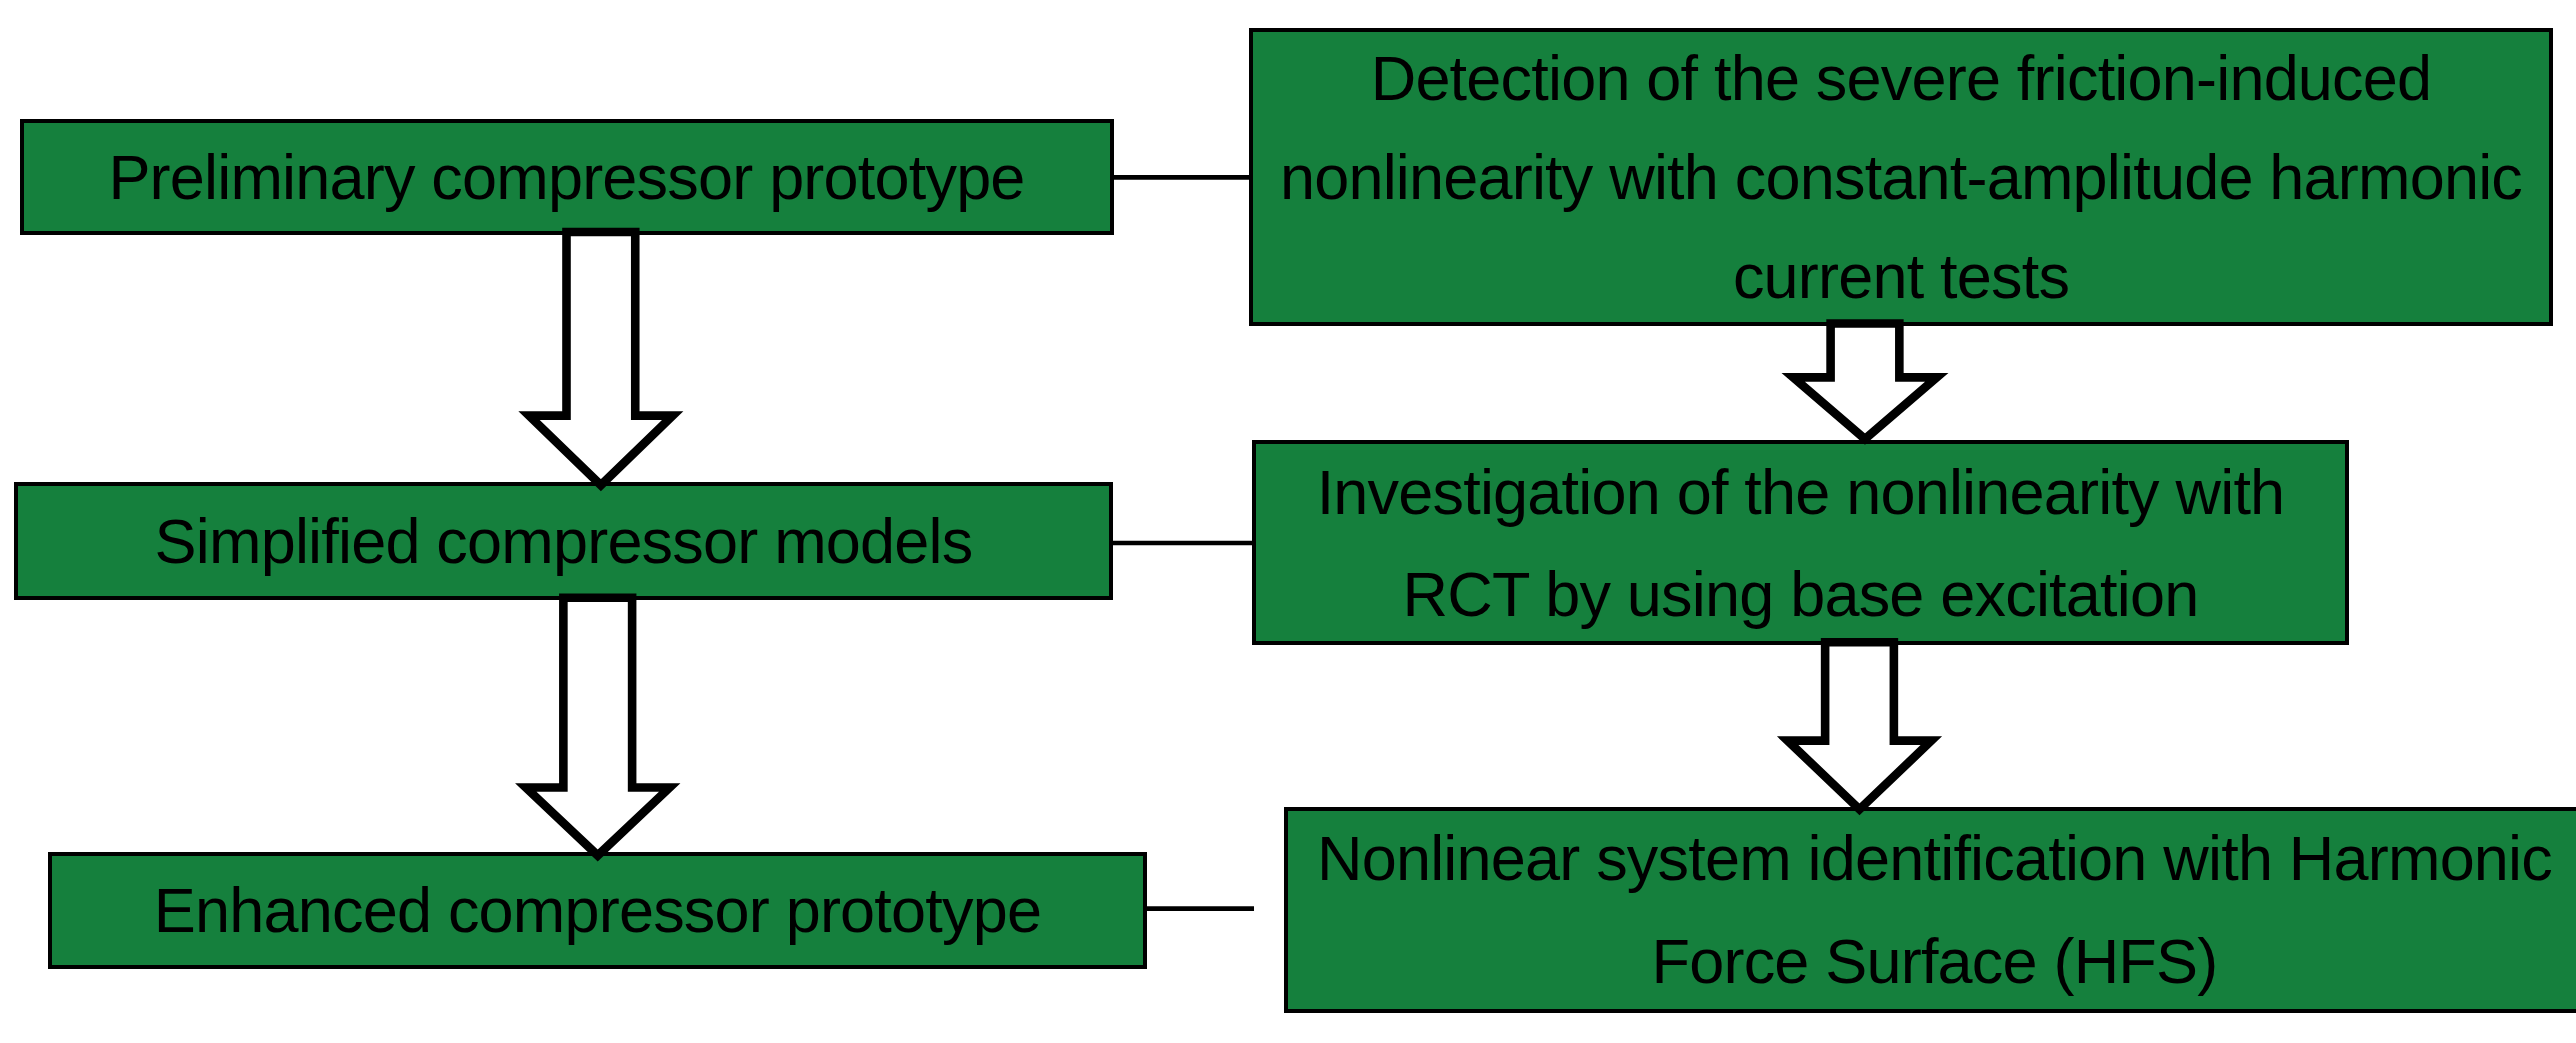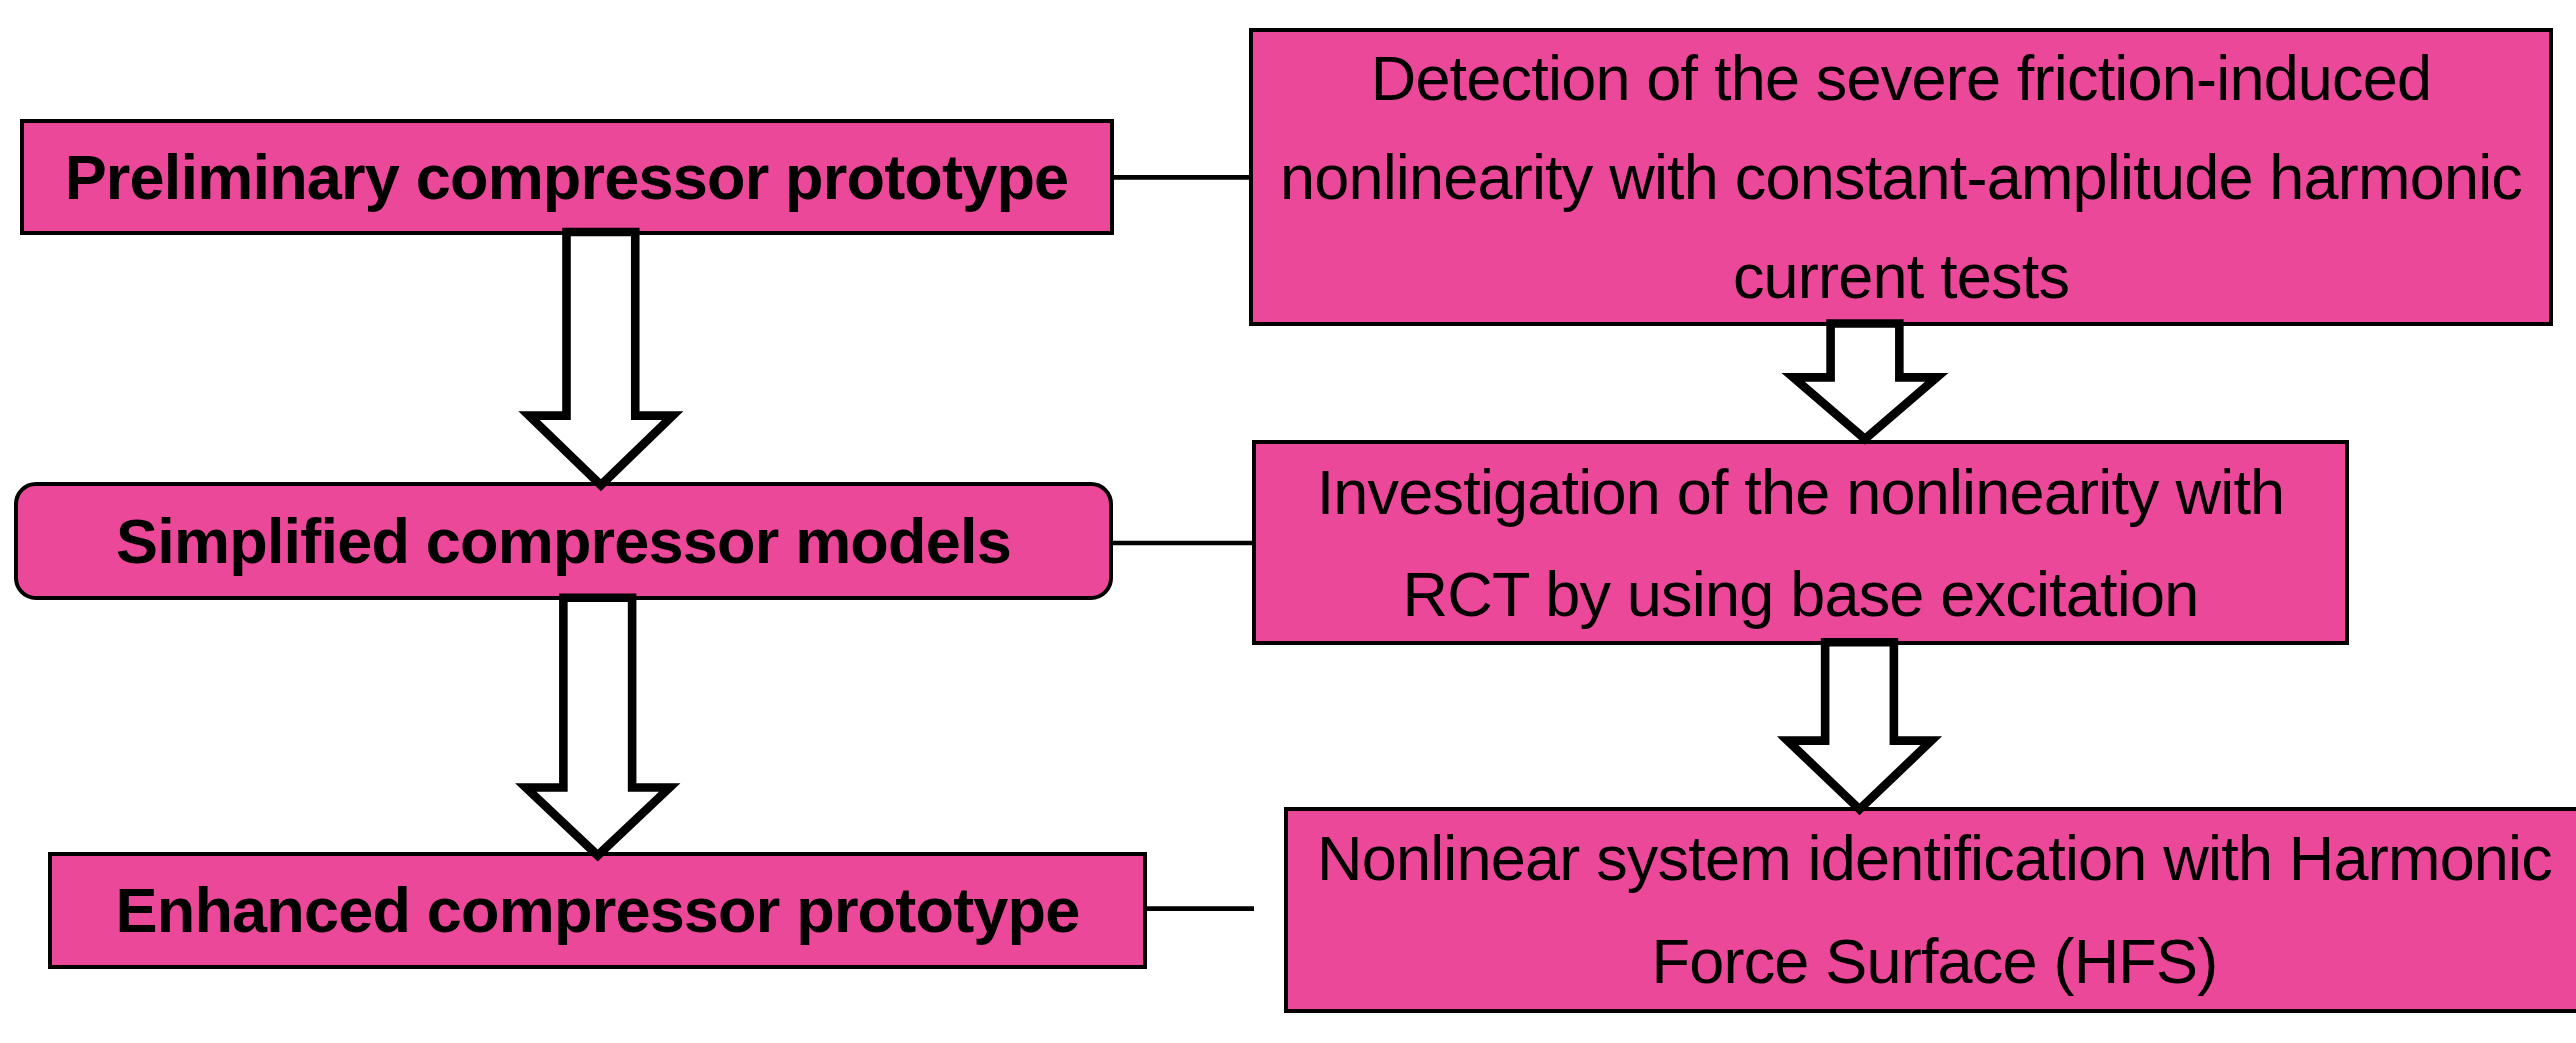--- a/index.html
+++ b/index.html
@@ -9,35 +9,35 @@
     height: 1043px;
     background: #ffffff;
     font-family: "Liberation Sans", "DejaVu Sans", sans-serif;
     color: #000000;
     overflow: hidden;
   }
   .fc-box {
     position: absolute;
     box-sizing: border-box;
     border: 4.7px solid #000000;
-    background: #ec4899;
+    background: #15803d;
     display: flex;
     align-items: center;
     justify-content: center;
     text-align: center;
     font-size: 63px;
     letter-spacing: -0.8px;
     line-height: 99px;
     z-index: 1;
   }
   .fc-box .label { display: block; width: 100%; }
-  .single { white-space: nowrap; font-weight: bold; }
+  .single { white-space: nowrap; }
   
   .box-a { left: 19.5px;   top: 119px;  width: 1094px; height: 116px; }
-  .box-b { left: 14px;   top: 482px;  width: 1099px; height: 118px; border-radius: 22px; }
+  .box-b { left: 14px;   top: 482px;  width: 1099px; height: 118px; }
   .box-c { left: 48px;   top: 852px; width: 1099px; height: 117px; }
   
   .box-r1 { left: 1249px; top: 28px;   width: 1304px; height: 298px; }
   .box-r2 { left: 1252px; top: 440px;  width: 1097px; height: 205px; line-height: 102px; }
   .box-r3 { left: 1252px; top: 807px; width: 1301px; height: 206px; line-height: 103px; margin-left: 32px; }
   .overlay-svg {
     position: absolute;
     left: 0; top: 0;
     width: 2576px; height: 1043px;
     z-index: 2;

